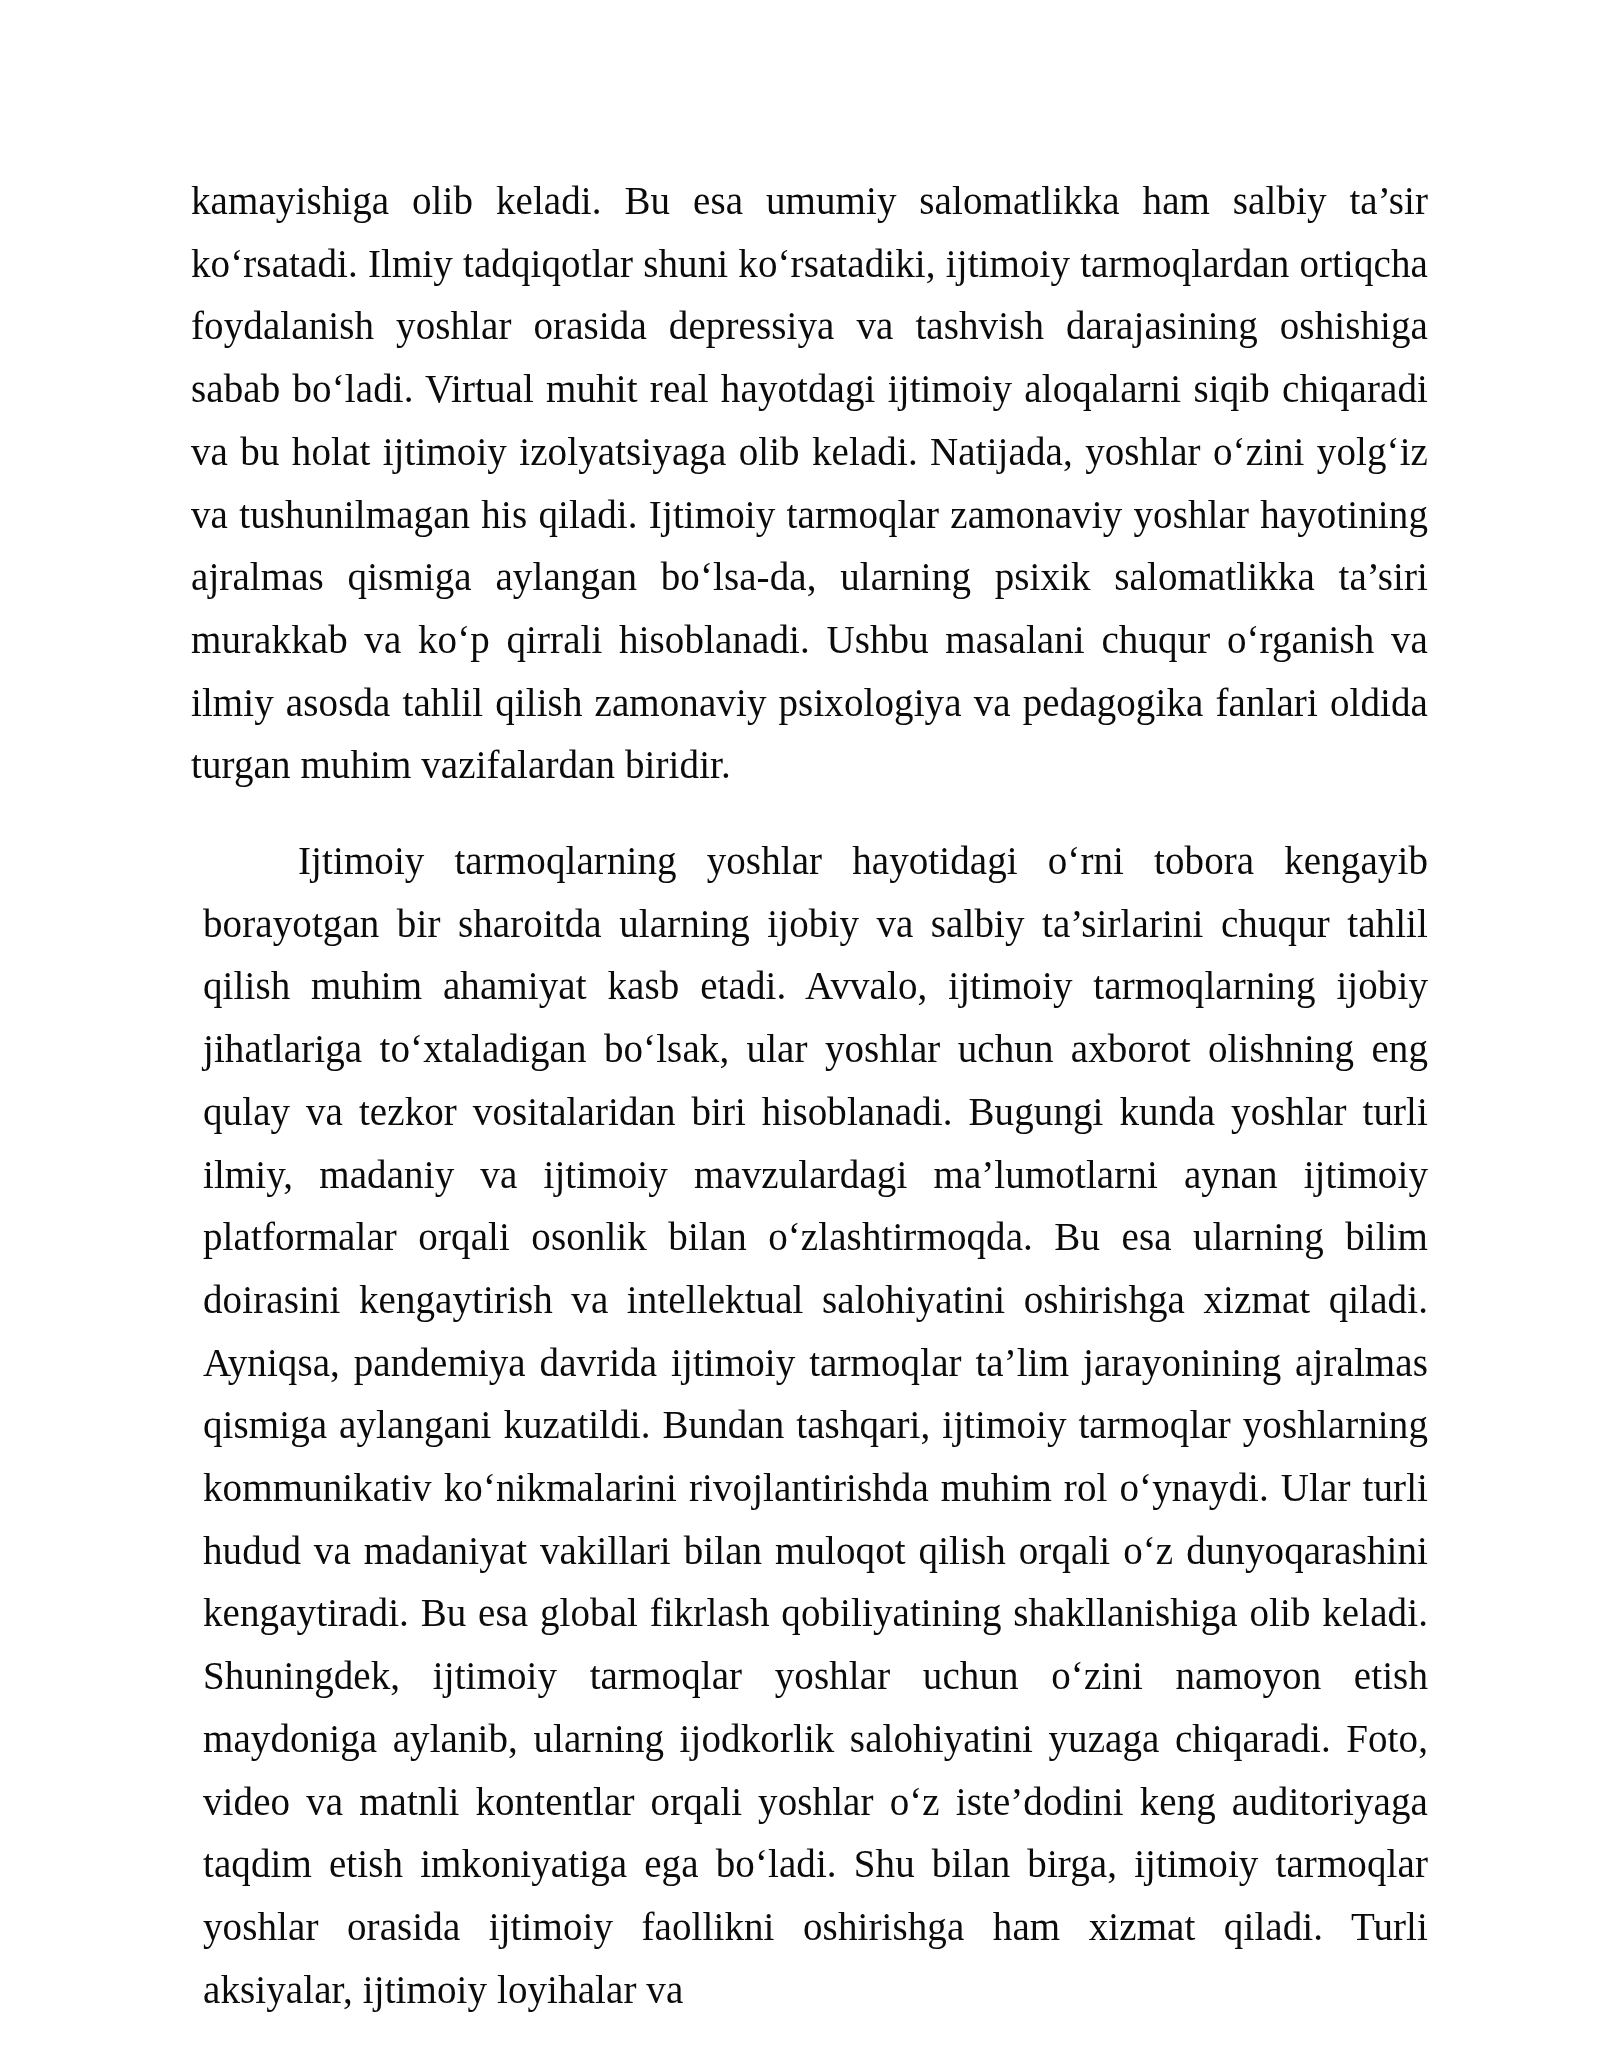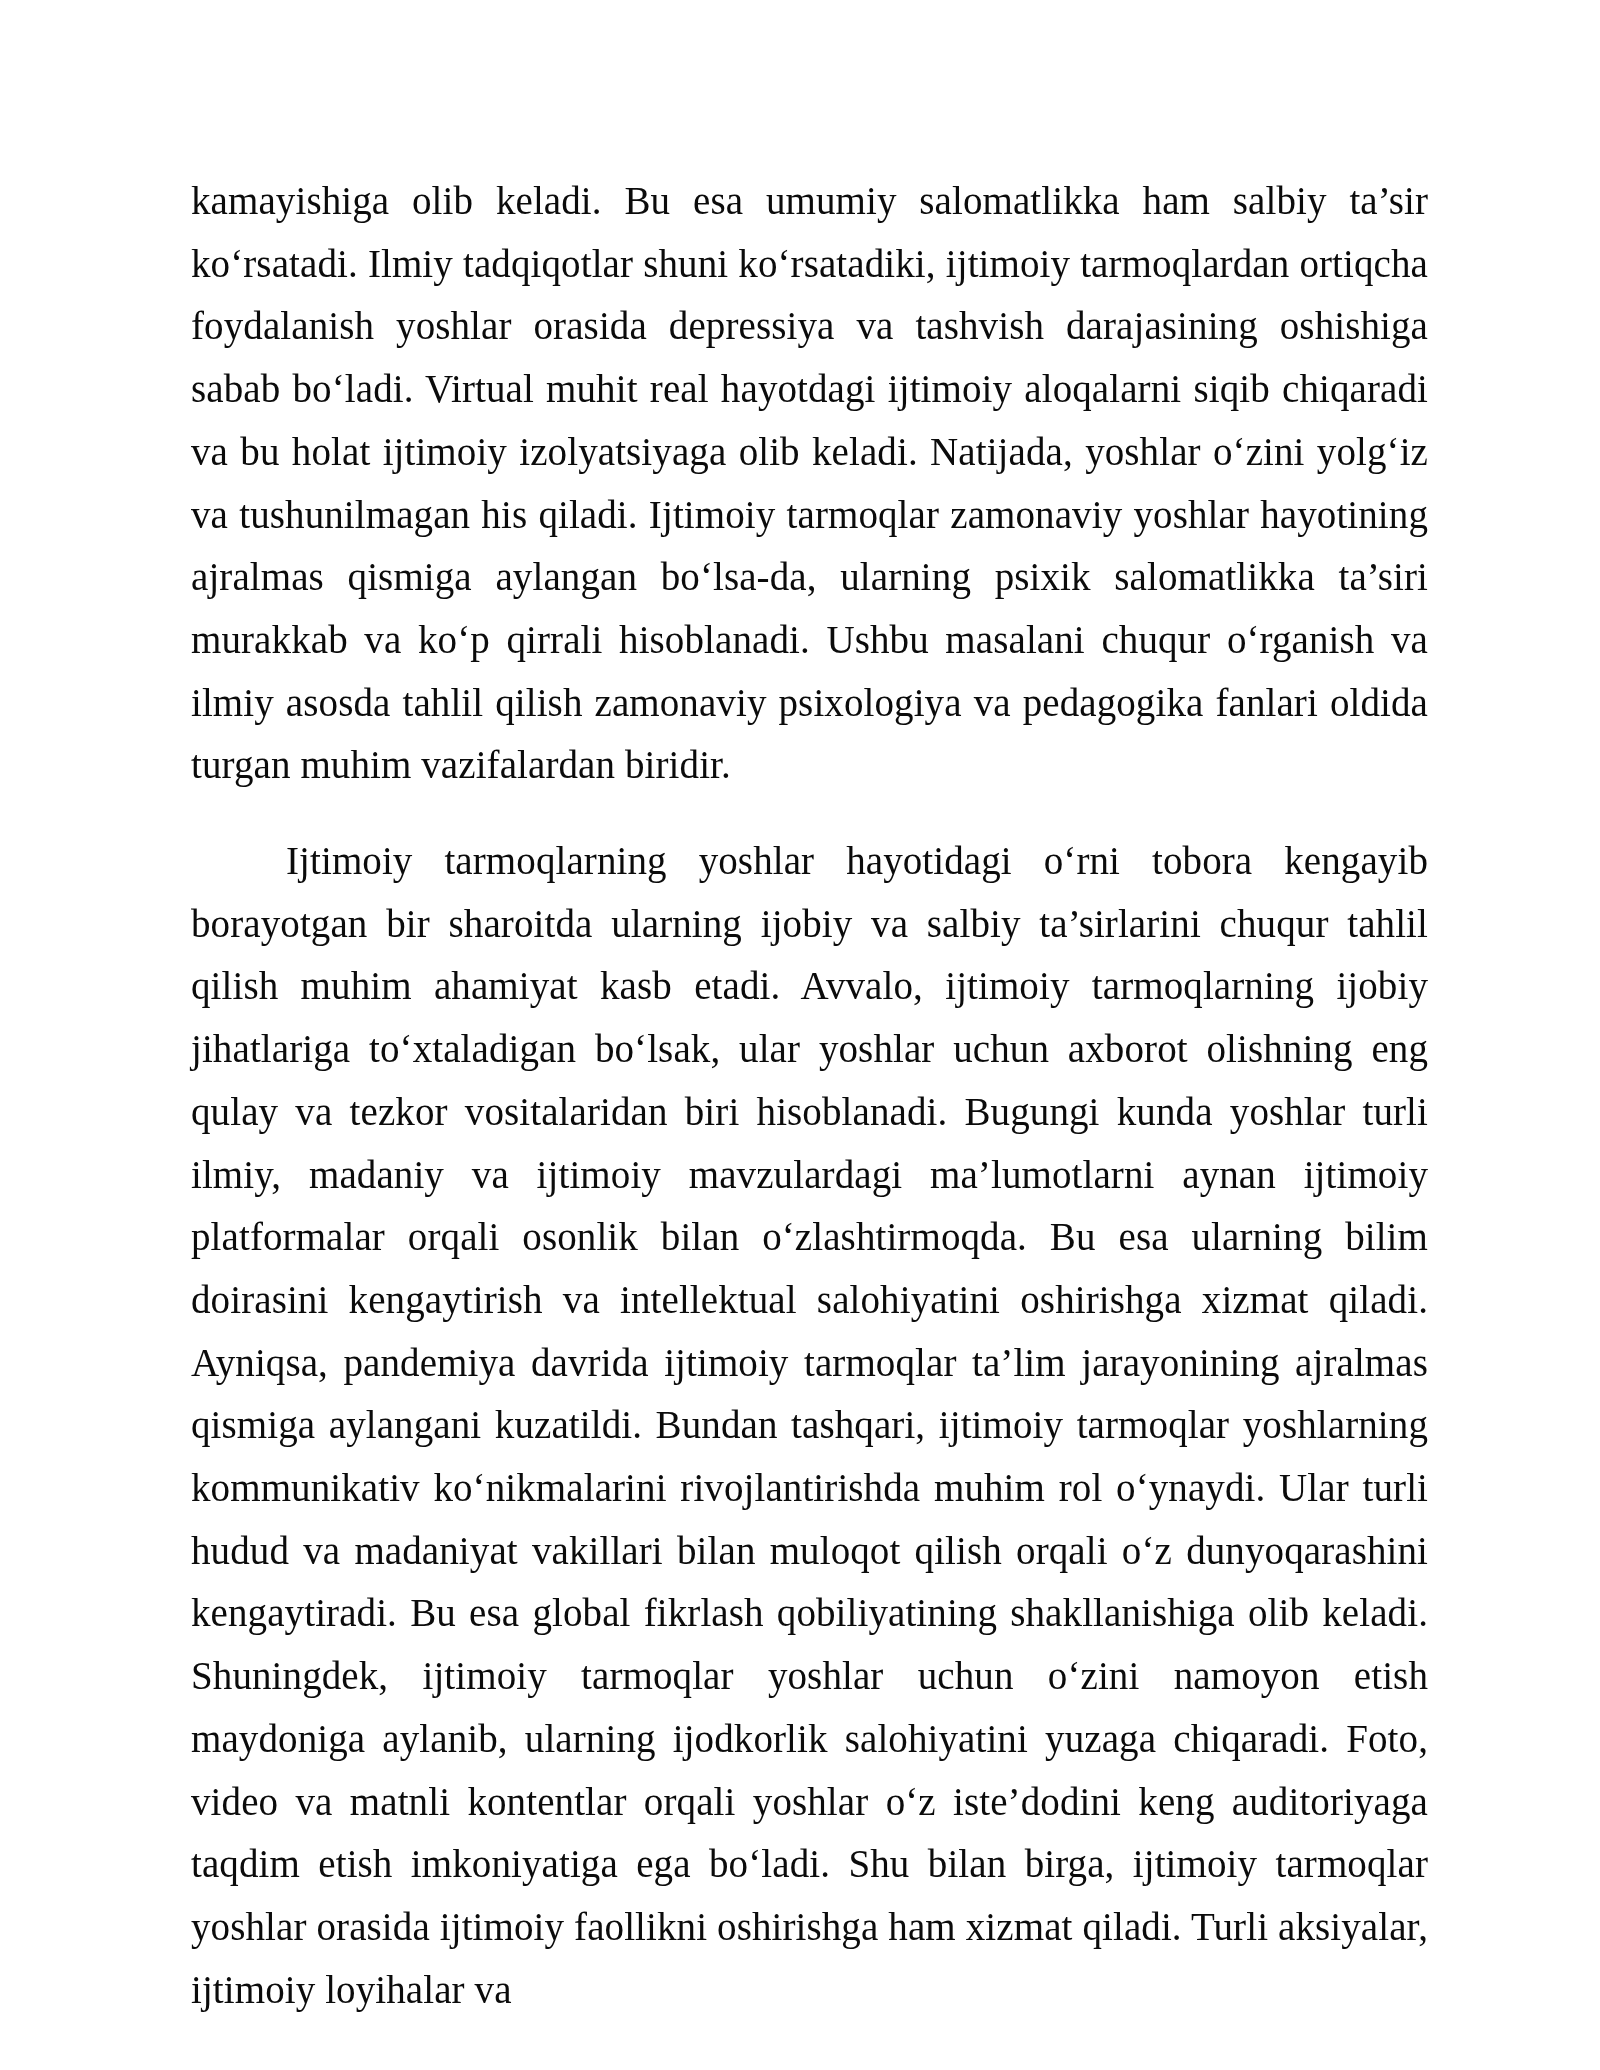--- a/index.html
+++ b/index.html
@@ -26,20 +26,21 @@
     text-align: justify;
     letter-spacing: 0.1px;
   }
   .text-block p {
     margin: 0;
     padding: 0;
   }
   .text-block p.indented {
     margin-top: 33px;
     text-indent: 95px;
+    margin-left: 12px;
   }
 </style>
 </head>
 <body>
 
 <div class="page">
   <div class="text-block">
     <p>kamayishiga olib keladi. Bu esa umumiy salomatlikka ham salbiy ta’sir ko‘rsatadi. Ilmiy tadqiqotlar shuni ko‘rsatadiki, ijtimoiy tarmoqlardan ortiqcha foydalanish yoshlar orasida depressiya va tashvish darajasining oshishiga sabab bo‘ladi. Virtual muhit real hayotdagi ijtimoiy aloqalarni siqib chiqaradi va bu holat ijtimoiy izolyatsiyaga olib keladi. Natijada, yoshlar o‘zini yolg‘iz va tushunilmagan his qiladi. Ijtimoiy tarmoqlar zamonaviy yoshlar hayotining ajralmas qismiga aylangan bo‘lsa-da, ularning psixik salomatlikka ta’siri murakkab va ko‘p qirrali hisoblanadi. Ushbu masalani chuqur o‘rganish va ilmiy asosda tahlil qilish zamonaviy psixologiya va pedagogika fanlari oldida turgan muhim vazifalardan biridir.</p>
     <p class="indented">Ijtimoiy tarmoqlarning yoshlar hayotidagi o‘rni tobora kengayib borayotgan bir sharoitda ularning ijobiy va salbiy ta’sirlarini chuqur tahlil qilish muhim ahamiyat kasb etadi. Avvalo, ijtimoiy tarmoqlarning ijobiy jihatlariga to‘xtaladigan bo‘lsak, ular yoshlar uchun axborot olishning eng qulay va tezkor vositalaridan biri hisoblanadi. Bugungi kunda yoshlar turli ilmiy, madaniy va ijtimoiy mavzulardagi ma’lumotlarni aynan ijtimoiy platformalar orqali osonlik bilan o‘zlashtirmoqda. Bu esa ularning bilim doirasini kengaytirish va intellektual salohiyatini oshirishga xizmat qiladi. Ayniqsa, pandemiya davrida ijtimoiy tarmoqlar ta’lim jarayonining ajralmas qismiga aylangani kuzatildi. Bundan tashqari, ijtimoiy tarmoqlar yoshlarning kommunikativ ko‘nikmalarini rivojlantirishda muhim rol o‘ynaydi. Ular turli hudud va madaniyat vakillari bilan muloqot qilish orqali o‘z dunyoqarashini kengaytiradi. Bu esa global fikrlash qobiliyatining shakllanishiga olib keladi. Shuningdek, ijtimoiy tarmoqlar yoshlar uchun o‘zini namoyon etish maydoniga aylanib, ularning ijodkorlik salohiyatini yuzaga chiqaradi. Foto, video va matnli kontentlar orqali yoshlar o‘z iste’dodini keng auditoriyaga taqdim etish imkoniyatiga ega bo‘ladi. Shu bilan birga, ijtimoiy tarmoqlar yoshlar orasida ijtimoiy faollikni oshirishga ham xizmat qiladi. Turli aksiyalar, ijtimoiy loyihalar va</p>
   </div>

